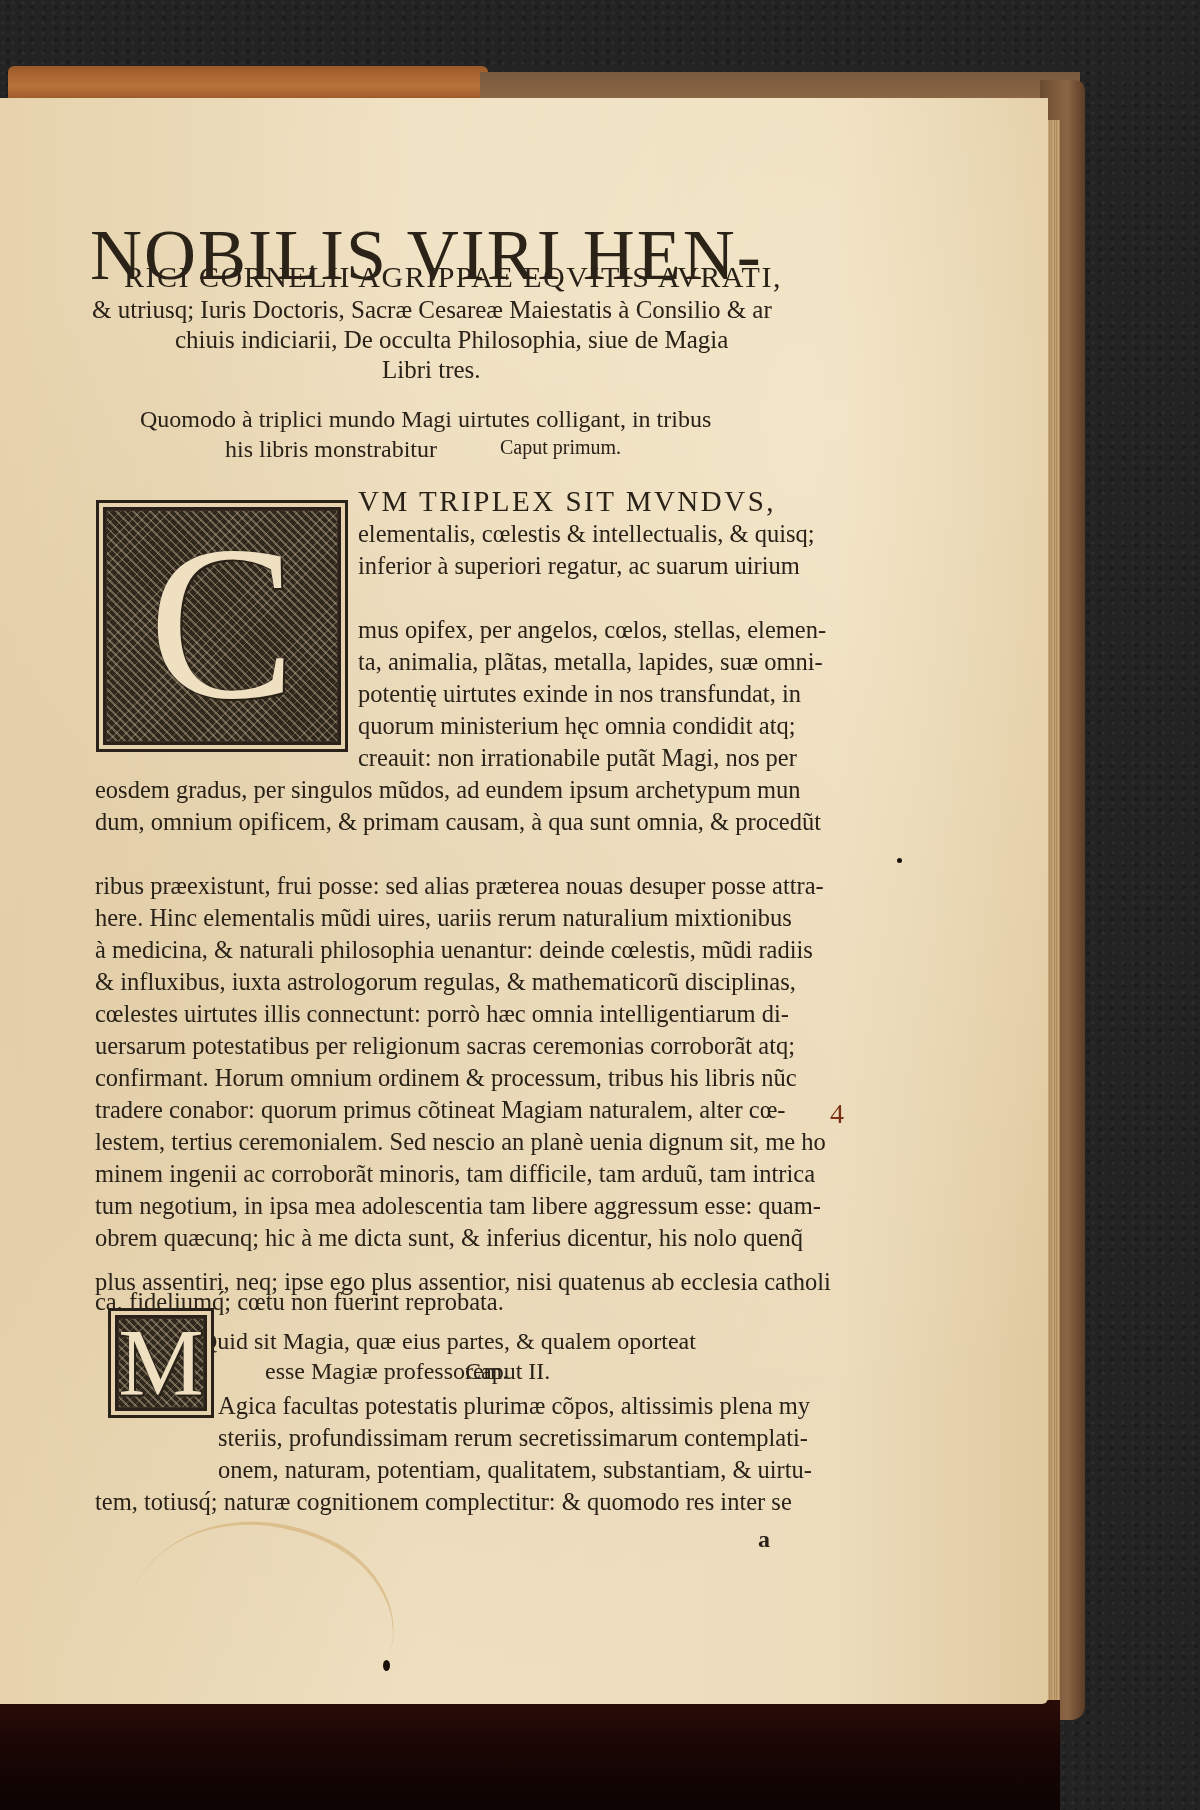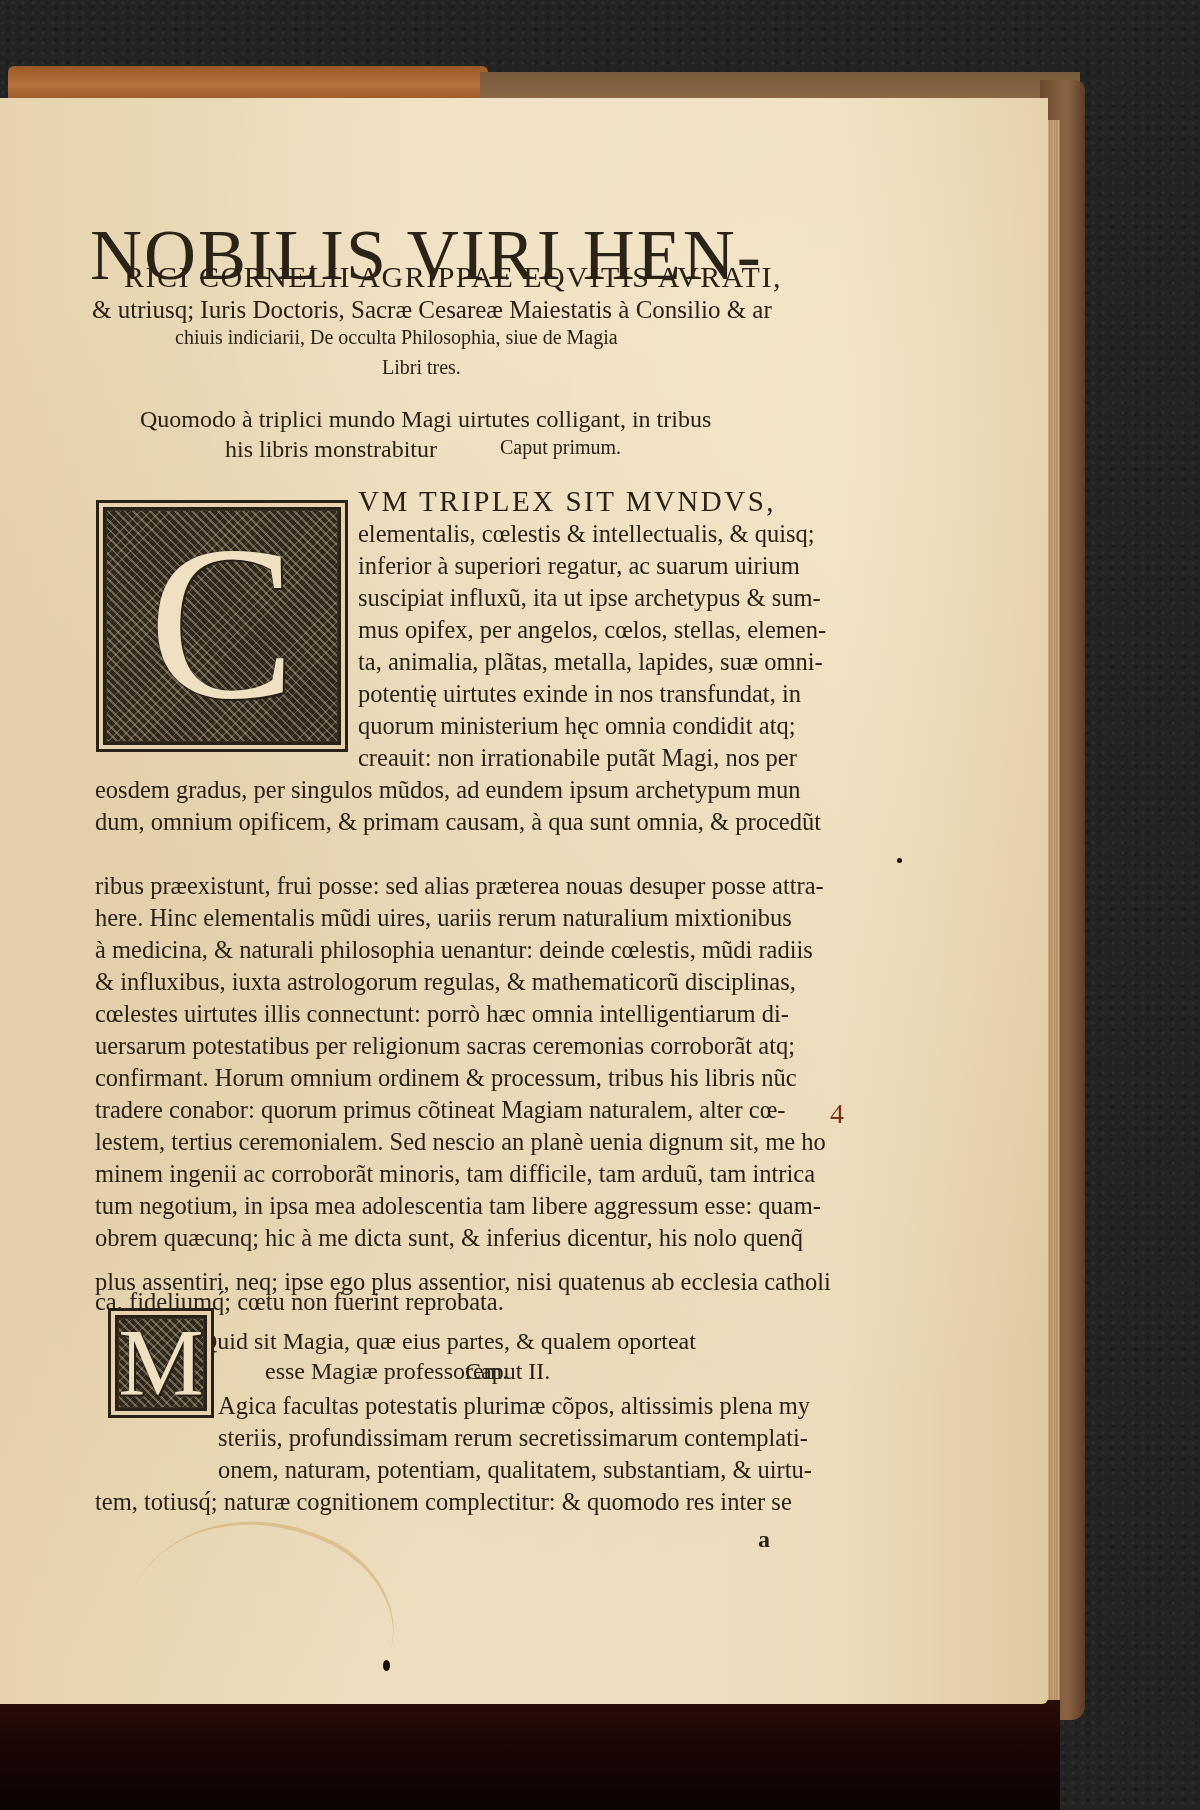--- a/index.html
+++ b/index.html
@@ -51,21 +51,21 @@
     transform:rotate(25deg);
   }
   .title-line1 {
     position:absolute; left:90px; top:195px; font-size:72px; letter-spacing:2px;
     line-height:1; white-space:nowrap; color:#2b2218;
   }
   .title-line2 {
     position:absolute; left:88px; top:262px; font-size:30px; letter-spacing:1.5px;
     white-space:nowrap;
   }
-  .title-line { position:absolute; font-size:20px; white-space:nowrap; }
+  .title-line { position:absolute; font-size:25px; white-space:nowrap; }
   .caput { position:absolute; font-size:25px; white-space:nowrap; }
   .body-line {
     position:absolute; font-size:24.5px; white-space:nowrap; line-height:1;
   }
   .caps-line { position:absolute; font-size:29px; letter-spacing:2.5px; white-space:nowrap; }
   .dropcap {
     position:absolute; border:3px solid #2a2218; background:#3b3024;
     box-shadow: inset 0 0 0 4px #e6d3ad, inset 0 0 0 7px #2a2218;
     overflow:hidden;
   }
@@ -108,21 +108,20 @@
   <div class="caput" style="left:500px; top:338px; font-size:20px;">Caput primum.</div>
 
   <div class="dropcap" style="left:96px; top:402px; width:246px; height:246px;">
     <div class="orn"></div>
     <div class="letter" style="top:10px; font-size:220px; line-height:220px;">C</div>
   </div>
 
   <div class="caps-line" style="left:358px; top:387px;">VM TRIPLEX SIT MVNDVS,</div>
   <div class="body-line" style="left:358px; top:424px;">elementalis, cœlestis &amp; intellectualis, &amp; quisq;</div>
   <div class="body-line" style="left:358px; top:456px;">inferior à superiori regatur, ac suarum uirium</div>
-  <div class="body-line" style="left:358px; top:488px;">suscipiat influxũ, ita ut ipse archetypus &amp; sum-</div>
   <div class="body-line" style="left:358px; top:520px;">mus opifex, per angelos, cœlos, stellas, elemen-</div>
   <div class="body-line" style="left:358px; top:552px;">ta, animalia, plãtas, metalla, lapides, suæ omni-</div>
   <div class="body-line" style="left:358px; top:584px;">potentię uirtutes exinde in nos transfundat, in</div>
   <div class="body-line" style="left:358px; top:616px;">quorum ministerium hęc omnia condidit atq;</div>
   <div class="body-line" style="left:358px; top:648px;">creauit: non irrationabile putãt Magi, nos per</div>
   <div class="body-line" style="left:95px; top:680px;">eosdem gradus, per singulos mũdos, ad eundem ipsum archetypum mun</div>
   <div class="body-line" style="left:95px; top:712px;">dum, omnium opificem, &amp; primam causam, à qua sunt omnia, &amp; procedũt</div>
   <div class="body-line" style="left:95px; top:776px;">ribus præexistunt, frui posse: sed alias præterea nouas desuper posse attra-</div>
   <div class="body-line" style="left:95px; top:808px;">here. Hinc elementalis mũdi uires, uariis rerum naturalium mixtionibus</div>
   <div class="body-line" style="left:95px; top:840px;">à medicina, &amp; naturali philosophia uenantur: deinde cœlestis, mũdi radiis</div>

